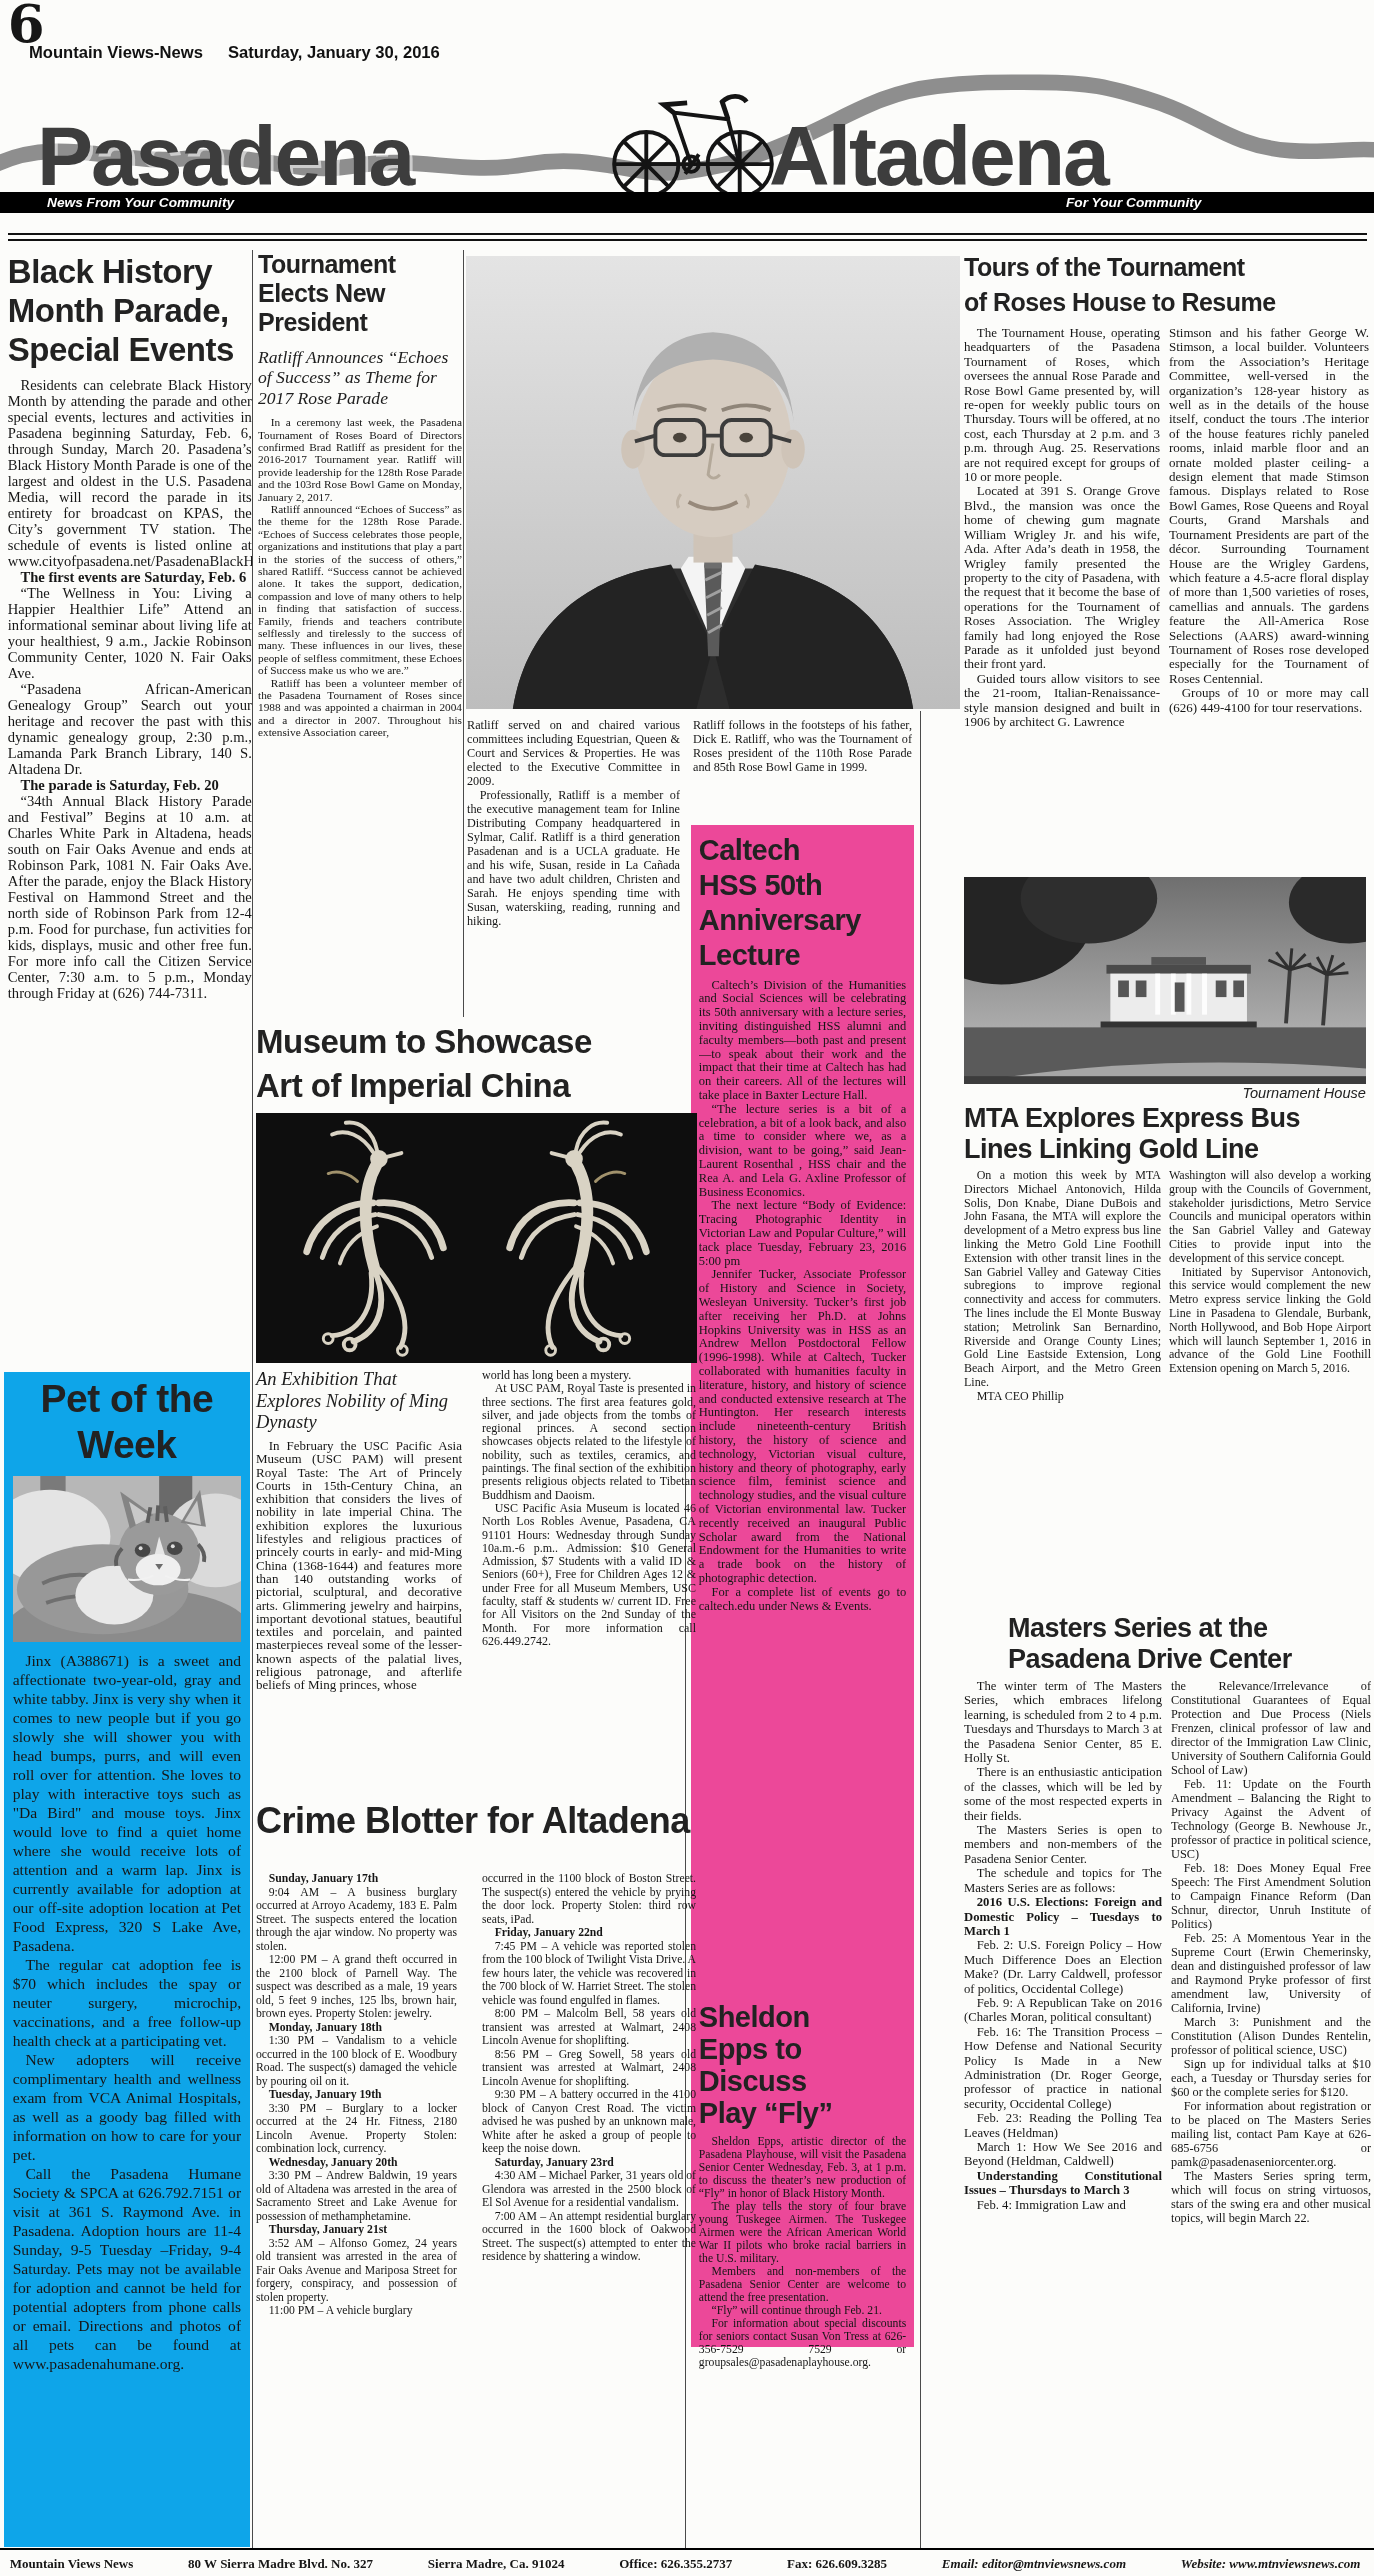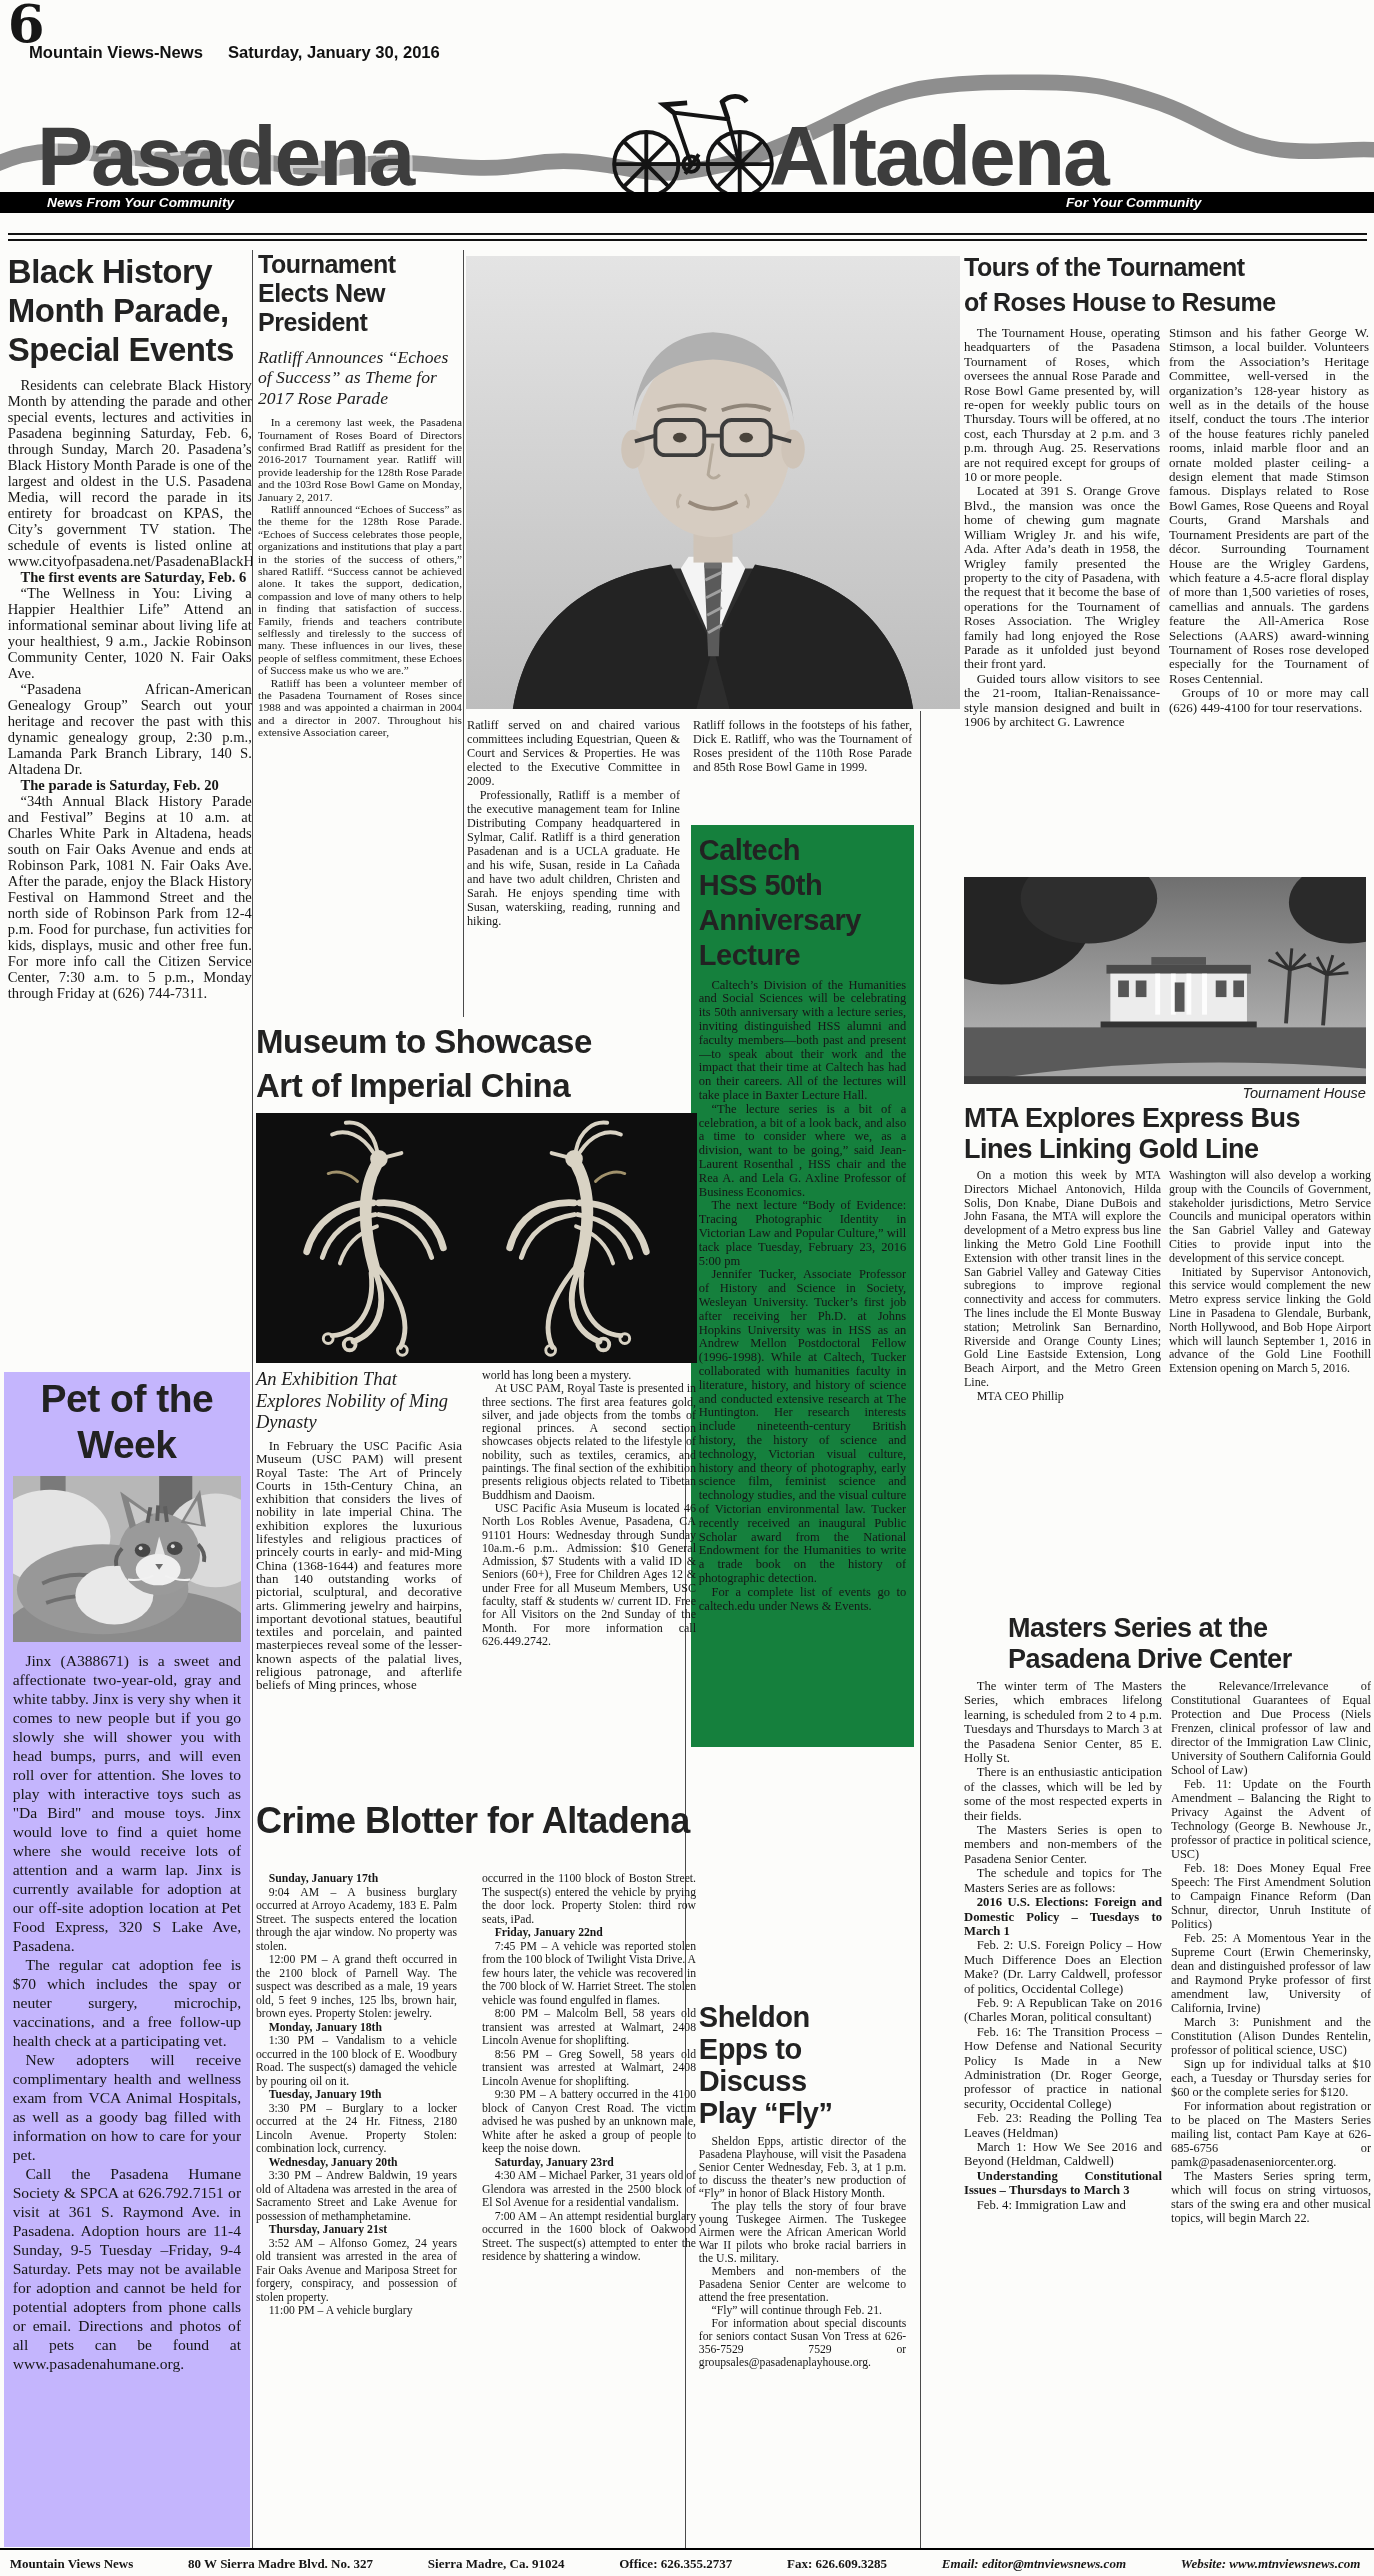--- a/index.html
+++ b/index.html
@@ -33,36 +33,36 @@
   .hl p{margin:0;font-family:"Liberation Sans",sans-serif;font-weight:700;letter-spacing:-0.5px;color:#222;}
   .bt{overflow:hidden;}
   .bt p{margin:0;text-align:justify;text-indent:12.7px;}
   .bt p.ni{text-indent:0;}
   .bt p.b{font-weight:700;}
   .sub{font-style:italic;color:#1d1d1d;}
   
   #bh{left:7.8px;top:252px;width:244px;height:1015px;overflow:hidden;}
   #bh .hl p{font-size:33px;line-height:39px;}
   #bh .bt{margin-top:7.8px;font-size:14.6px;line-height:16px;}
-  #pet{left:3.9px;top:1372px;width:246px;height:1175px;background:#c4b5fd;overflow:hidden;}
+  #pet{left:3.9px;top:1372px;width:246px;height:1175px;background:#0ea5e9;overflow:hidden;}
   #pet .hl{margin-top:3.9px;}
   #pet .hl p{font-size:39px;line-height:46px;text-align:center;}
   #pet-photo{display:block;margin:7.8px auto 0 auto;width:228px;height:166px;}
   #pet .bt{margin:9.8px 8.8px 0 8.8px;font-size:15.6px;line-height:19px;}
   
   #tour{left:258px;top:250px;width:204px;height:767px;overflow:hidden;}
   #tour .hl p{font-size:25px;line-height:29px;}
   #tour .sub{margin-top:9.8px;font-size:17.6px;line-height:20.5px;}
   #tour .bt{margin-top:7.8px;font-size:11.3px;line-height:12.4px;}
   
   #rphoto{left:466px;top:256px;width:494px;height:453px;}
   #rleft{left:467px;top:718px;width:213px;height:363px;font-size:12.2px;line-height:14px;}
   #rright{left:693px;top:718px;width:219px;height:102px;font-size:12.2px;line-height:14px;}
   
-  #cal{left:691px;top:825px;width:223px;height:922px;background:#15803d;overflow:hidden;padding:0;}
+  #cal{left:691px;top:825px;width:223px;height:1522px;background:#ec4899;overflow:hidden;padding:0;}
   #cal .hl{margin:7.8px 7.8px 0 7.8px;}
   #cal .hl p{font-size:29px;line-height:35px;}
   #cal .bt{margin:5.9px 7.8px 0 7.8px;font-size:12.5px;line-height:13.8px;}
   #shel{left:691px;top:2001px;width:223px;height:547px;overflow:hidden;}
   #shel .hl{margin:0 7.8px;}
   #shel .hl p{font-size:29px;line-height:32px;}
   #shel .bt{margin:5.9px 7.8px 0 7.8px;font-size:11.7px;line-height:13px;}
   
   #mus-title{left:256px;top:1020px;width:444px;height:92px;}
   #mus-title p{font-size:33px;line-height:44px;}

